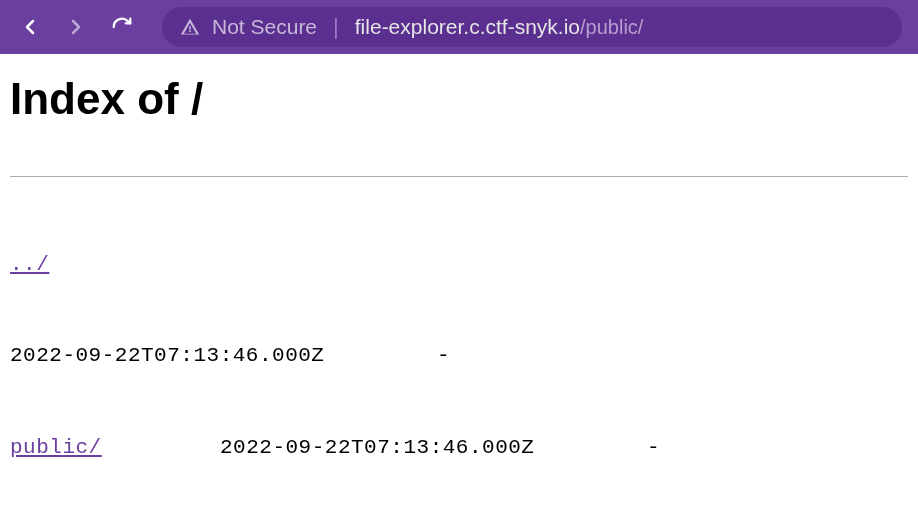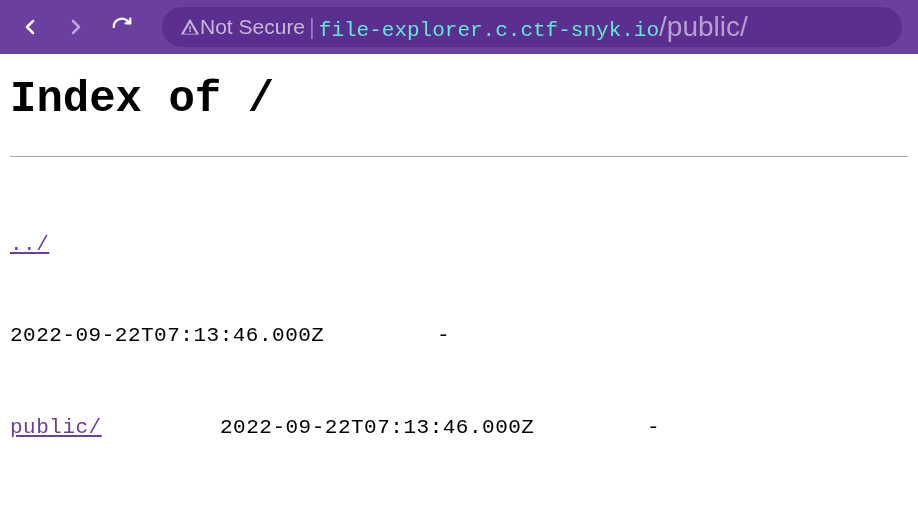--- a/index.html
+++ b/index.html
@@ -29,34 +29,34 @@
     }
     .nav-btn.disabled { opacity: 0.55; }
     .address-bar {
       background: #5a2f8f;
       border-radius: 22px;
       height: 40px;
       flex: 1;
       display: flex;
       align-items: center;
       padding: 9px 18px;
-      gap: 0;
+      gap: 12px;
       margin-left: 8px;
     }
     .warning-icon { color: #c7b8d9; display: flex; align-items: center; }
     .not-secure { color: #c7b8d9; font-size: 21px; }
     .separator { color: #9b7bc4; font-size: 22px; margin: 0 4px; }
-    .url-domain { color: #5eead4; font-size: 21px; font-family: Liberation Mono, monospace; }
-    .url-path { color: #b89fd1; font-size: 28px; }
+    .url-domain { color: #e5e5e5; font-size: 21px; }
+    .url-path { color: #b89fd1; font-size: 20px; }
     .content { padding: 20px 10px 0 10px; }
     .page-title {
-      font-family: Liberation Mono, monospace;
+      font-family: Liberation Sans, sans-serif;
       font-size: 44px;
       font-weight: bold;
-      margin-bottom: 32px;
+      margin-bottom: 52px;
       color: #000;
     }
     hr {
       border: none;
       border-top: 1px solid #aaa;
       margin: 0;
     }
     .listing {
       font-family: Menlo, Monaco, 'Courier New', monospace;
       font-size: 21px;

